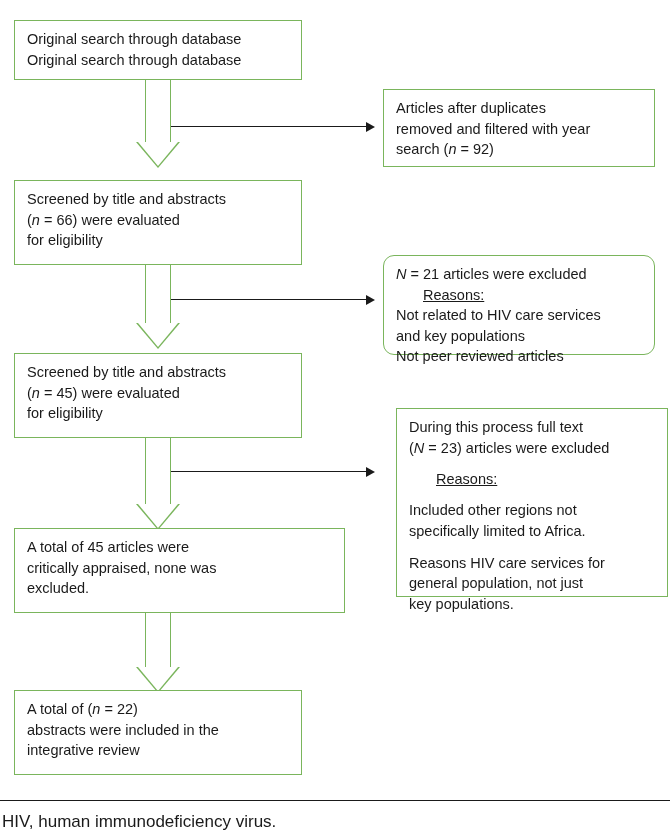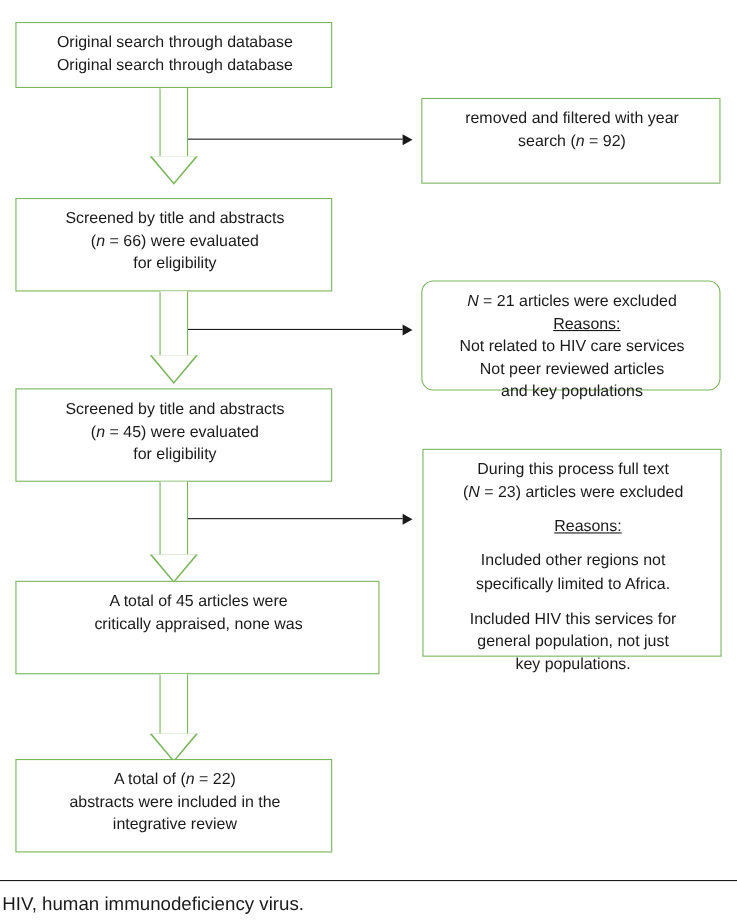--- a/index.html
+++ b/index.html
@@ -21,21 +21,20 @@
     height: 800px;
   }
   .box {
     position: absolute;
     box-sizing: border-box;
     border: 1px solid #7ab55c;
     background: #ffffff;
     padding: 8px 10px 8px 12px;
     font-size: 14.5px;
     line-height: 1.42;
-    text-align: center;
   }
   .box p {
     margin: 0;
   }
   .box p + p {
     margin-top: 0.0em;
   }
   .box p.gap {
     margin-top: 0.75em;
   }
@@ -115,20 +114,21 @@
 
   <div class="vshaft" style="left:145px; top:80px; height:62px;"></div>
   <div class="vhead vhead-outer" style="left:136px; top:142px;"></div>
   <div class="vhead vhead-inner" style="left:137.5px; top:142px;"></div>
   <div class="vcap" style="left:146px; top:80px; width:24px;"></div>
 
   <div class="hline" style="left:171px; top:126px; width:195px;"></div>
   <div class="harrow" style="left:366px; top:121.5px;"></div>
 
   <div class="box" style="left:383px; top:89px; width:272px; height:78px;">
+    <p>Articles after duplicates</p>
     <p>removed and filtered with year</p>
     <p>search (<span class="it">n</span> = 92)</p>
   </div>
 
   <div class="box" style="left:14px; top:180px; width:288px; height:85px;">
     <p>Screened by title and abstracts</p>
     <p>(<span class="it">n</span> = 66) were evaluated</p>
     <p>for eligibility</p>
   </div>
 
@@ -137,52 +137,53 @@
   <div class="vhead vhead-inner" style="left:137.5px; top:323px;"></div>
   <div class="vcap" style="left:146px; top:265px; width:24px;"></div>
 
   <div class="hline" style="left:171px; top:299px; width:195px;"></div>
   <div class="harrow" style="left:366px; top:294.5px;"></div>
 
   <div class="box" style="left:383px; top:255px; width:272px; height:100px;border-radius:11px;">
     <p><span class="it">N</span> = 21 articles were excluded</p>
     <p><span class="u">Reasons:</span></p>
     <p>Not related to HIV care services</p>
+    <p>and key populations</p>
     <p>Not peer reviewed articles</p>
-    <p>and key populations</p>
   </div>
 
   <div class="box" style="left:14px; top:353px; width:288px; height:85px;">
     <p>Screened by title and abstracts</p>
     <p>(<span class="it">n</span> = 45) were evaluated</p>
     <p>for eligibility</p>
   </div>
 
   <div class="vshaft" style="left:145px; top:438px; height:66px;"></div>
   <div class="vhead vhead-outer" style="left:136px; top:504px;"></div>
   <div class="vhead vhead-inner" style="left:137.5px; top:504px;"></div>
   <div class="vcap" style="left:146px; top:438px; width:24px;"></div>
 
   <div class="hline" style="left:171px; top:471px; width:195px;"></div>
   <div class="harrow" style="left:366px; top:466.5px;"></div>
 
-  <div class="box" style="left:384px; top:408px; width:272px; height:189px;">
+  <div class="box" style="left:396px; top:408px; width:272px; height:189px;">
     <p>During this process full text</p>
     <p>(<span class="it">N</span> = 23) articles were excluded</p>
     <p class="gap"><span class="u">Reasons:</span></p>
     <p class="gap">Included other regions not</p>
     <p>specifically limited to Africa.</p>
-    <p class="gap">Included HIV this services for</p>
+    <p class="gap">Reasons HIV care services for</p>
     <p>general population, not just</p>
     <p>key populations.</p>
   </div>
 
   <div class="box" style="left:14px; top:528px; width:331px; height:85px;">
     <p>A total of 45 articles were</p>
     <p>critically appraised, none was</p>
+    <p>excluded.</p>
   </div>
 
   <div class="vshaft" style="left:145px; top:613px; height:54px;"></div>
   <div class="vhead vhead-outer" style="left:136px; top:667px;"></div>
   <div class="vhead vhead-inner" style="left:137.5px; top:667px;"></div>
   <div class="vcap" style="left:146px; top:613px; width:24px;"></div>
 
   <div class="box" style="left:14px; top:690px; width:288px; height:85px;">
     <p>A total of (<span class="it">n</span> = 22)</p>
     <p>abstracts were included in the</p>

